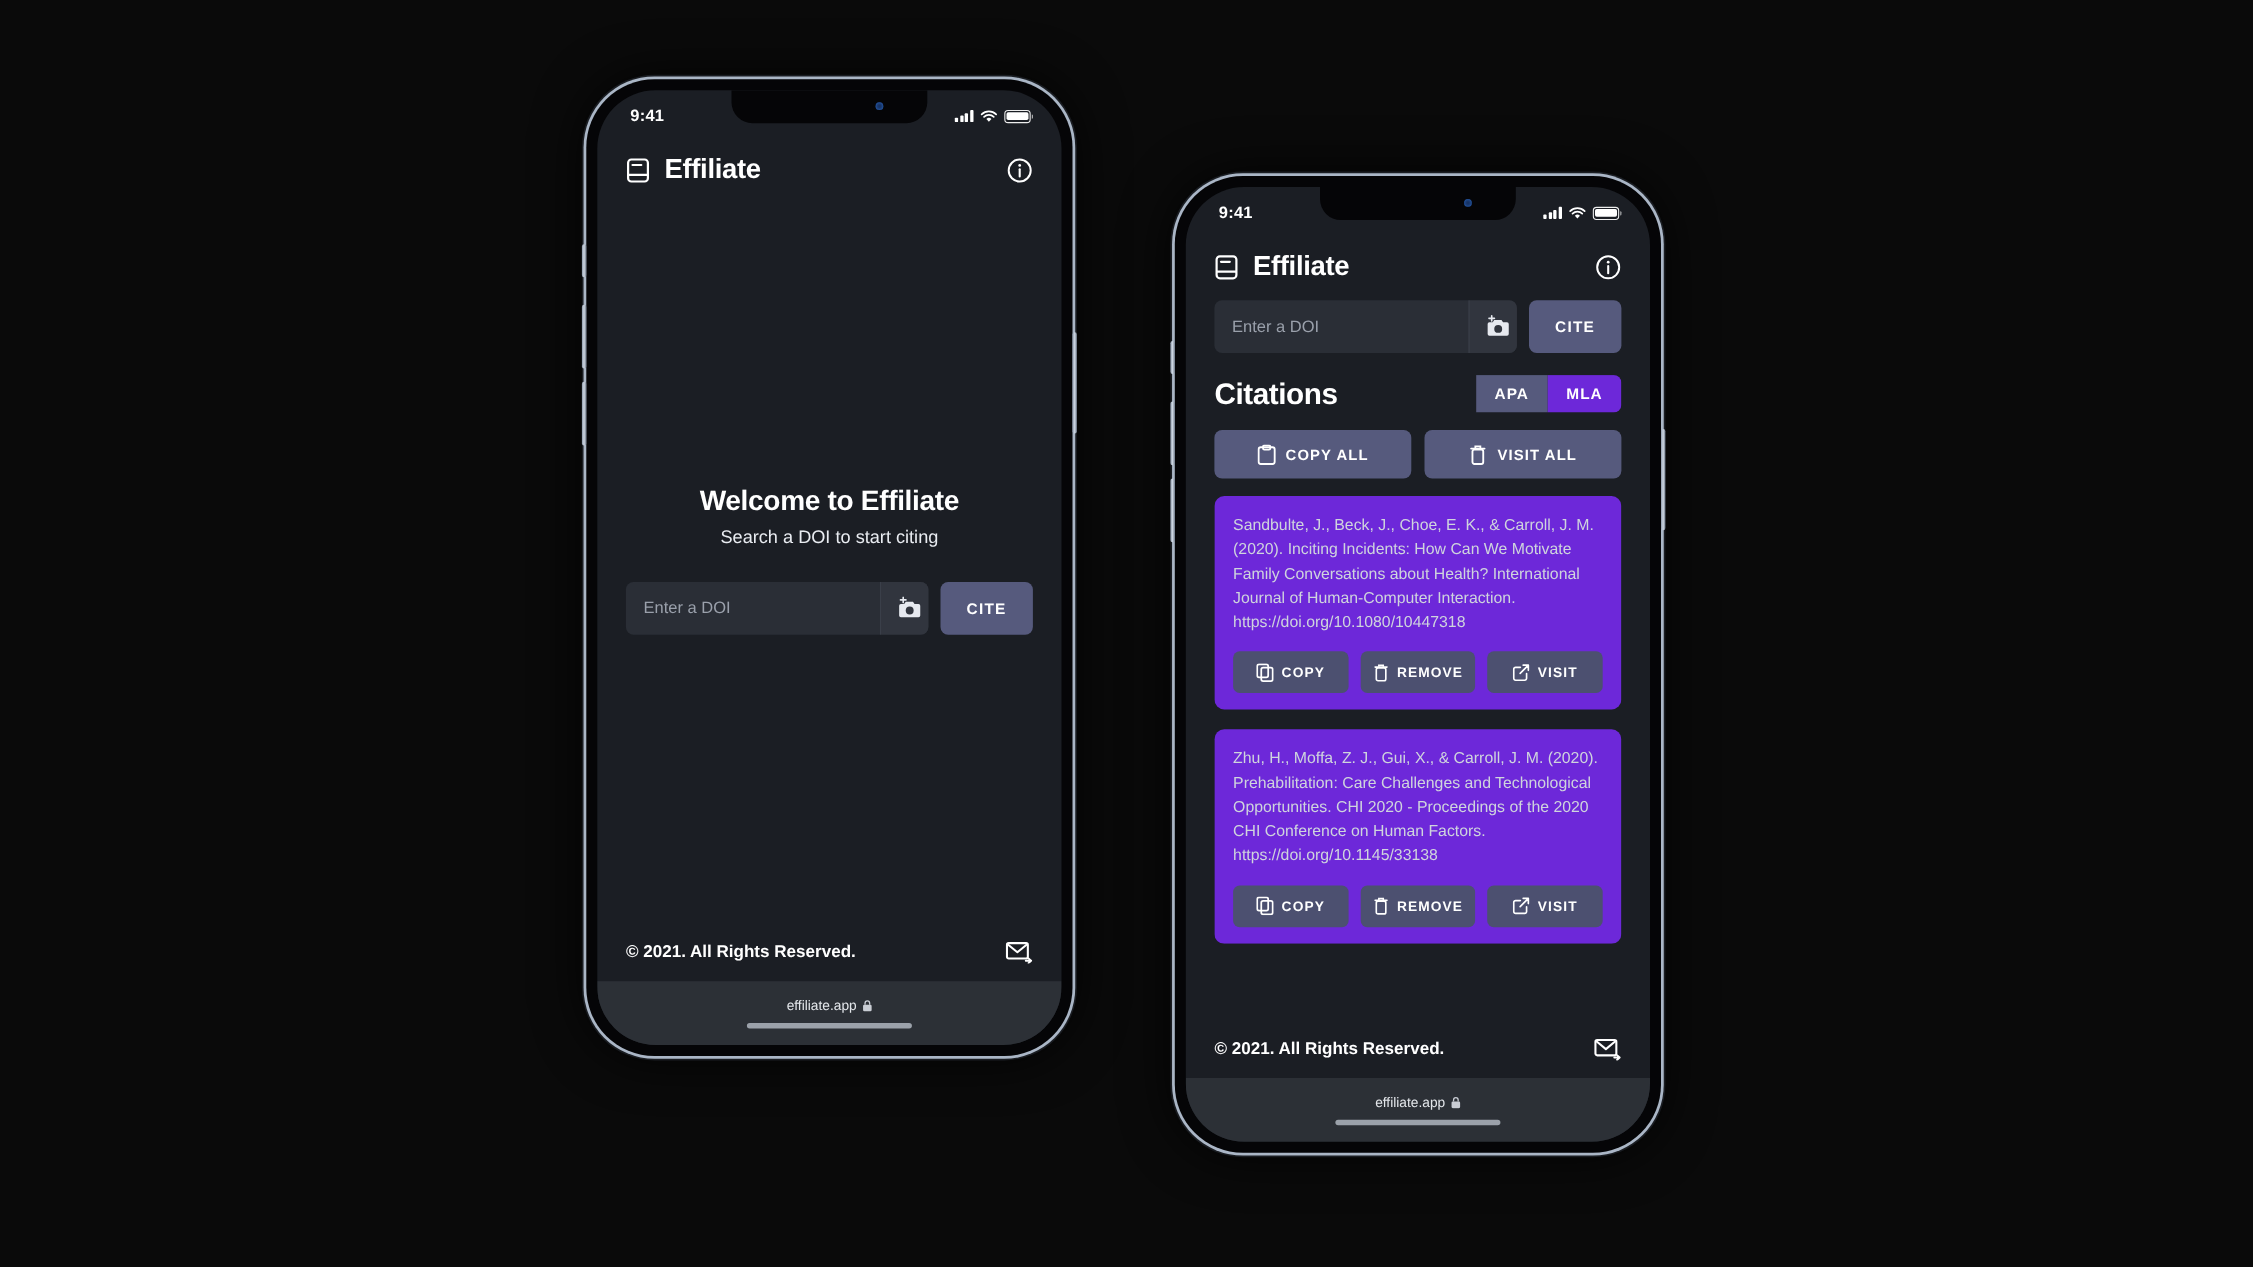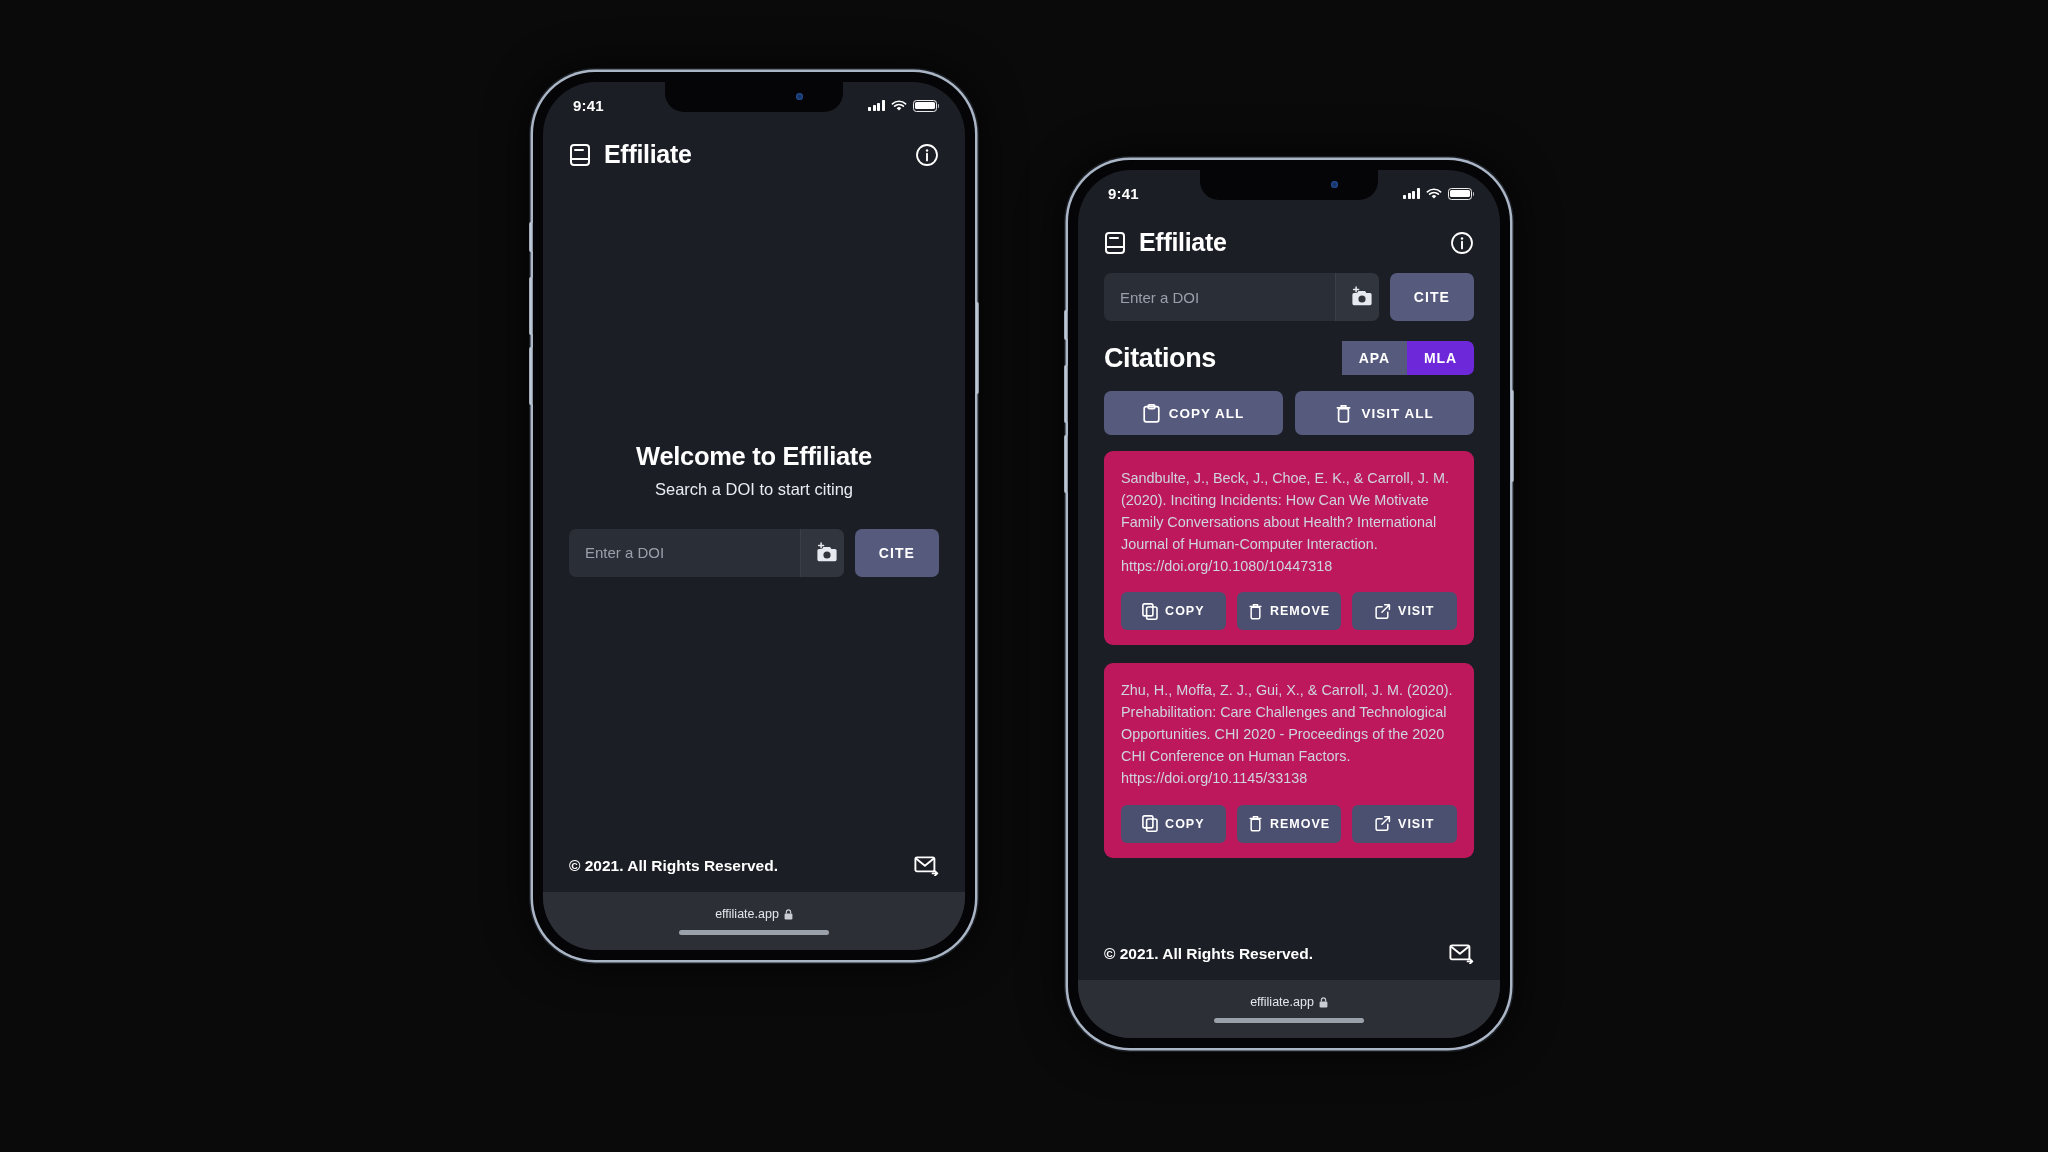--- a/index.html
+++ b/index.html
@@ -95,21 +95,21 @@
              cursor:pointer; background:#6d28d9; }
   .seg div.on { background:#565a7d; }
 
   .bulk-row { display:flex; gap:12px; margin-bottom:16px; }
   .bulk { flex:1 1 0; height:44px; background:#565a7d; border-radius:7px; color:#fff;
           display:flex; align-items:center; justify-content:center; gap:9px;
           font-size:13.5px; font-weight:bold; letter-spacing:1px; cursor:pointer; border:none;
           font-family:"Liberation Sans", sans-serif; }
 
   .cards { display:flex; flex-direction:column; gap:18px; overflow:hidden; }
-  .card { background:#be185d; border-radius:9px; padding:17px 17px 15px; }
+  .card { background:#6d28d9; border-radius:9px; padding:17px 17px 15px; }
   .card-text { color:#cfd4dd; font-size:14.4px; line-height:1.52; }
   .card-actions { display:flex; gap:11px; margin-top:15px; }
   .act { flex:1 1 0; height:38px; background:#4c5070; border-radius:6px; color:#fff;
          display:flex; align-items:center; justify-content:center; gap:7px;
          font-size:12.5px; font-weight:bold; letter-spacing:1px; cursor:pointer; border:none;
          font-family:Liberation Sans, sans-serif; }
 
   
   .footer { flex:0 0 auto; display:flex; align-items:center; justify-content:space-between;
             padding:18px 26px 16px; }

